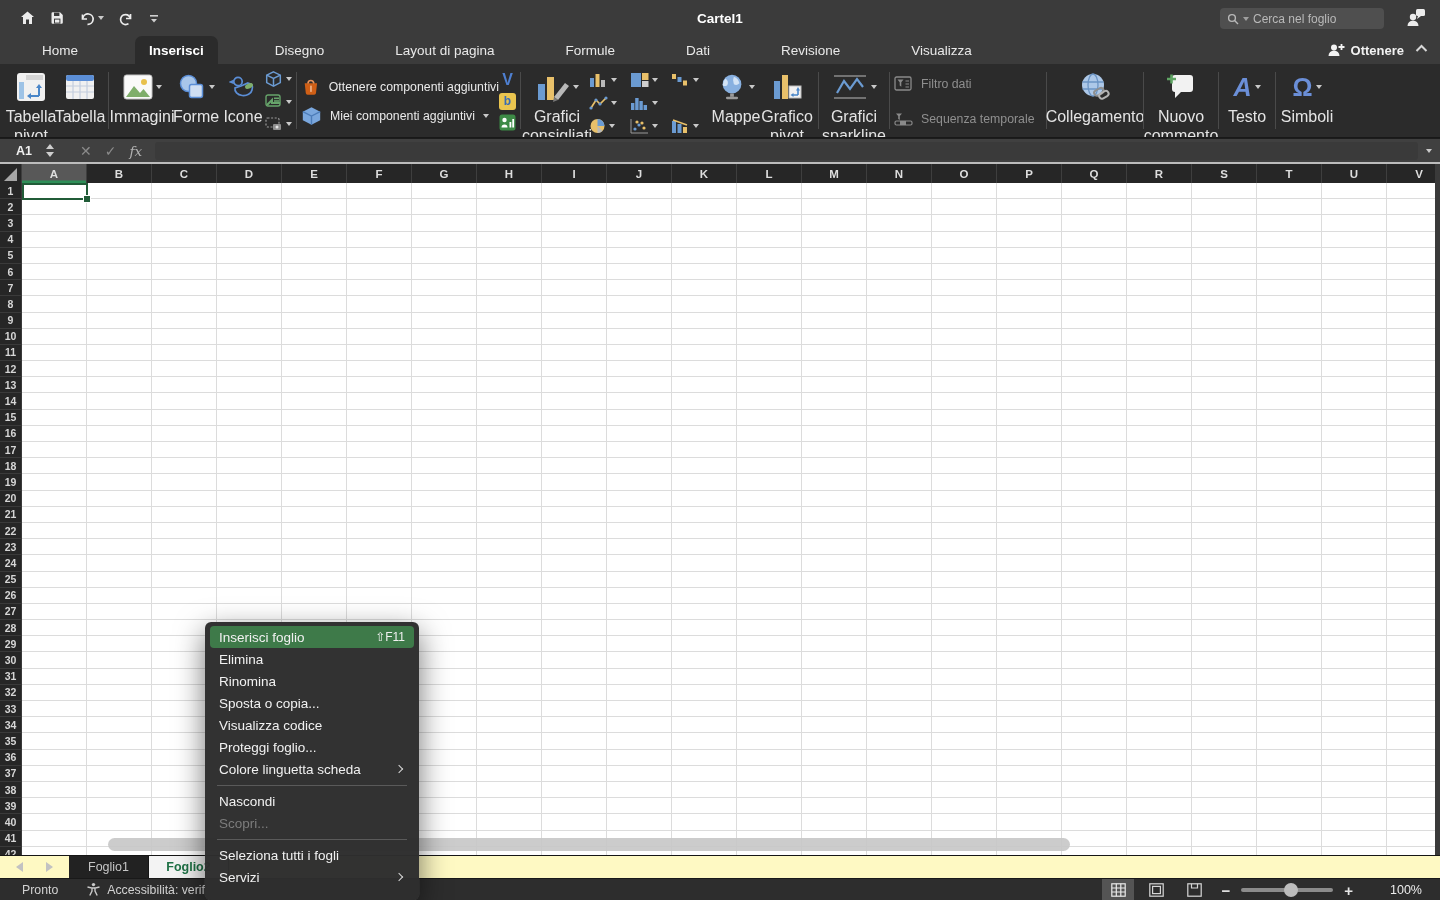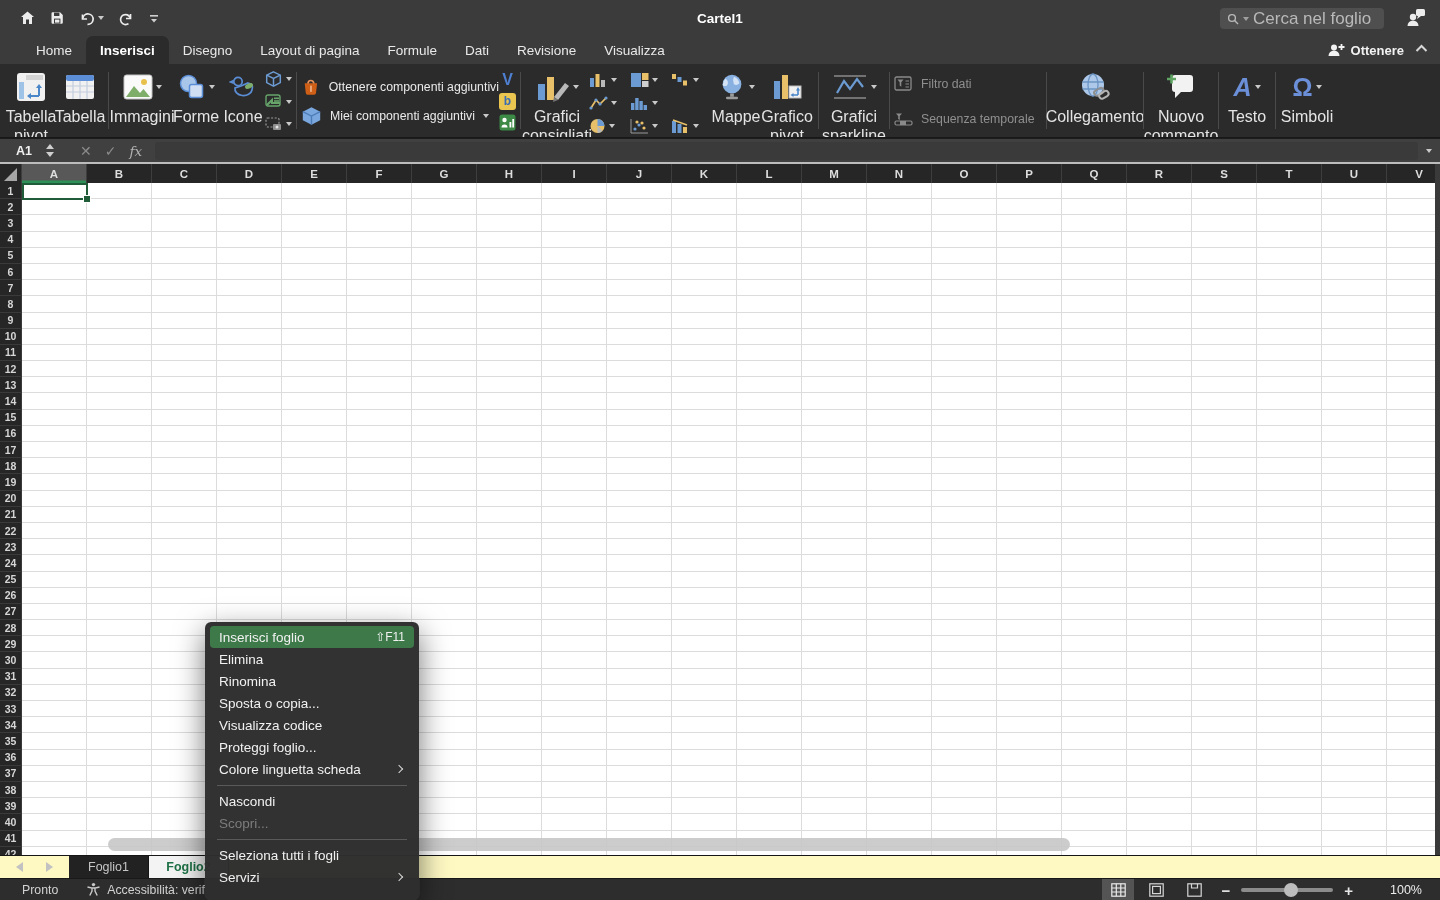--- a/index.html
+++ b/index.html
@@ -11,25 +11,25 @@
   }
   svg { display:block; }
 
   
   #titlebar { position:absolute; top:0; left:0; right:0; height:36px; background:#3b3b3b; }
   .qat { position:absolute; left:20px; top:0; height:36px; display:flex; align-items:center; gap:15px; }
   .qat .qbtn { display:flex; align-items:center; gap:3px; }
   #apptitle { position:absolute; left:0; right:0; top:0; height:36px; display:flex; align-items:center; justify-content:center;
     color:#ffffff; font-weight:bold; font-size:13.5px; pointer-events:none; }
   #searchbox { position:absolute; right:56px; top:8px; width:164px; height:21px; background:#4f4f4f; border-radius:4px;
-    display:flex; align-items:center; gap:4px; padding:0 7px; color:#b9b9b9; font-size:17px; }
+    display:flex; align-items:center; gap:4px; padding:0 7px; color:#b9b9b9; font-size:12px; }
   #presence { position:absolute; right:13px; top:7px; }
 
   
-  #tabstrip { position:absolute; top:36px; left:0; right:0; height:28px; background:#3b3b3b; display:flex; align-items:stretch; padding-left:22px; }
+  #tabstrip { position:absolute; top:36px; left:0; right:0; height:28px; background:#3b3b3b; display:flex; align-items:stretch; padding-left:28px;gap:43px; }
   .rtab { display:flex; align-items:center; padding:0 14px; color:#e9e9e9; font-size:13.5px; border-radius:7px 7px 0 0; }
   .rtab.active { background:#2b2b2b; color:#ffffff; font-weight:bold; }
   #sharebox { position:absolute; right:36px; top:36px; height:28px; display:flex; align-items:center; gap:6px; color:#f2f2f2; font-size:13px; font-weight:bold; }
   #collapse-chevron { position:absolute; right:12px; top:44px; }
 
   
   #ribbon { position:absolute; top:64px; left:0; right:0; height:74px; background:#2b2b2b; border-bottom:1px solid #181818;
     display:flex; align-items:stretch; padding-left:2px; overflow:hidden; }
   .rgroup { display:flex; align-items:flex-start; padding:0 4px; flex:none; }
   .vsep { width:1px; background:#4a4a4a; margin:8px 0; flex:none; }

